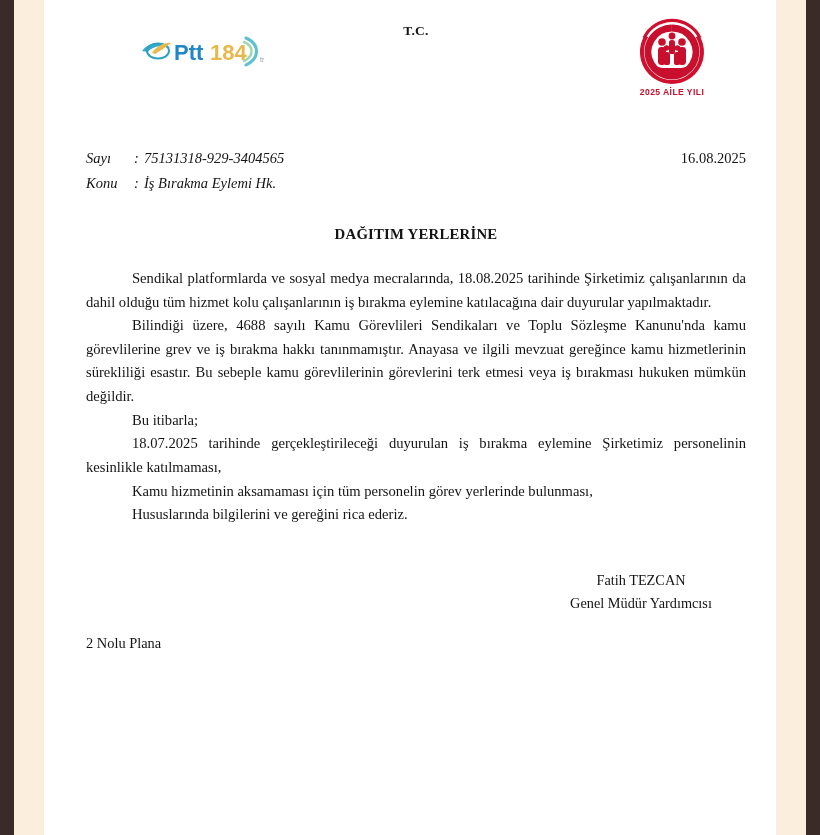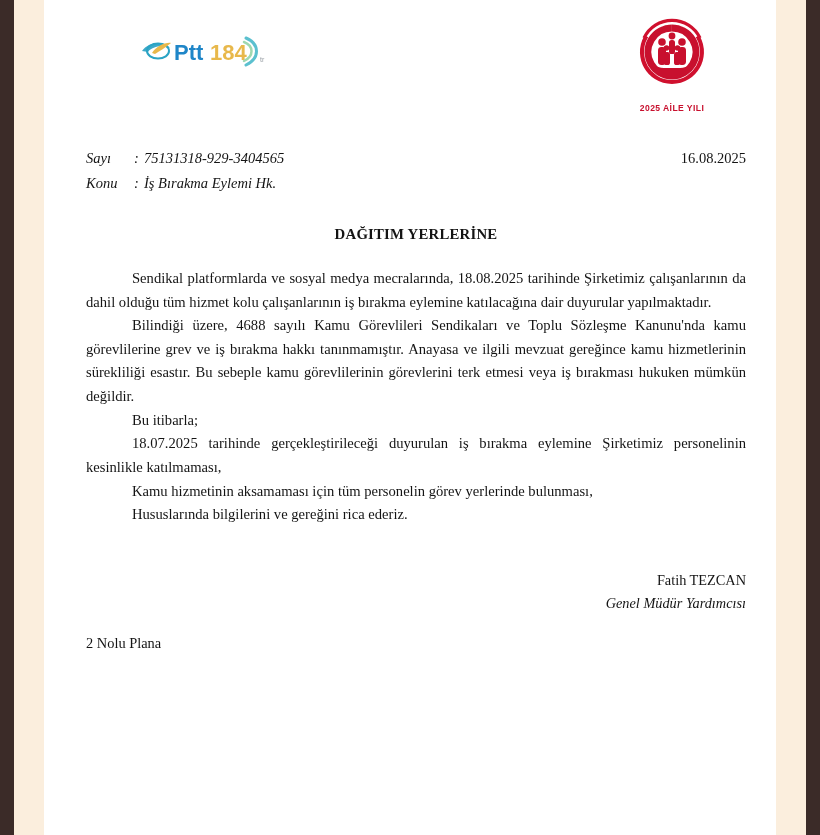--- a/index.html
+++ b/index.html
@@ -89,21 +89,21 @@
     width: 96px;
     height: 86px;
     text-align: center;
   }
   .emblem svg { display: block; margin: 0 auto; }
   .emblem-caption {
     font-size: 8.6px;
     font-weight: bold;
     color: #c8102e;
     letter-spacing: .4px;
-    margin-top: 17px;
+    margin-top: 1px;
     font-family: "Liberation Sans", sans-serif;
   }
 
   
   .refblock {
     margin-top: 38px;
     position: relative;
     font-size: 14.5px;
     color: #141414;
     line-height: 1.72;
@@ -145,27 +145,27 @@
 
   
   .signatures {
     margin-top: 42px;
     display: flex;
     justify-content: flex-end;
     font-size: 14.3px;
     color: #141414;
   }
   .sig {
-    text-align: right;
+    text-align: center;
     line-height: 1.6;
   }
   .sig-left { width: 210px; }
   .sig-right { width: 190px; }
   .sig-name { white-space: nowrap; }
-  .sig-role { white-space: nowrap; font-style: italic; }
+  .sig-role { white-space: nowrap; }
 
   
   .distribution {
     margin-top: 16px;
     font-size: 14.4px;
     color: #141414;
     line-height: 1.72;
   }
 </style>
 </head>
@@ -192,20 +192,21 @@
 
             <text x="70" y="26" font-family="Liberation Sans, sans-serif" font-size="22" font-weight="bold" fill="#e8b84b">184</text>
 
             <path d="M106 4 C120 10, 120 24, 106 31" fill="none" stroke="#5bc0cf" stroke-width="3" stroke-linecap="round"></path>
             <path d="M104 8 C114 12, 114 22, 104 27" fill="none" stroke="#9fd8b0" stroke-width="2.5" stroke-linecap="round"></path>
             <text x="120" y="28" font-family="Liberation Sans, sans-serif" font-size="7" fill="#9aa0a6">tr</text>
           </svg>
         </div>
 
         <div class="org-block">
+          <div class="org-tc">T.C.</div>
         </div>
 
         <div class="emblem">
           <svg viewBox="0 0 80 68" width="80" height="68">
 
             <path d="M40 4 A30 30 0 1 1 39.9 4" fill="none" stroke="#d0102e" stroke-width="4"></path>
             <path d="M14 18 A30 30 0 0 1 66 18" fill="none" stroke="#ffffff" stroke-width="7"></path>
             <path d="M12 20 A31 31 0 0 1 68 20" fill="none" stroke="#d0102e" stroke-width="3.2"></path>
 
             <path d="M40 10 A24 24 0 1 1 39.9 10" fill="none" stroke="#c8102e" stroke-width="7"></path>

